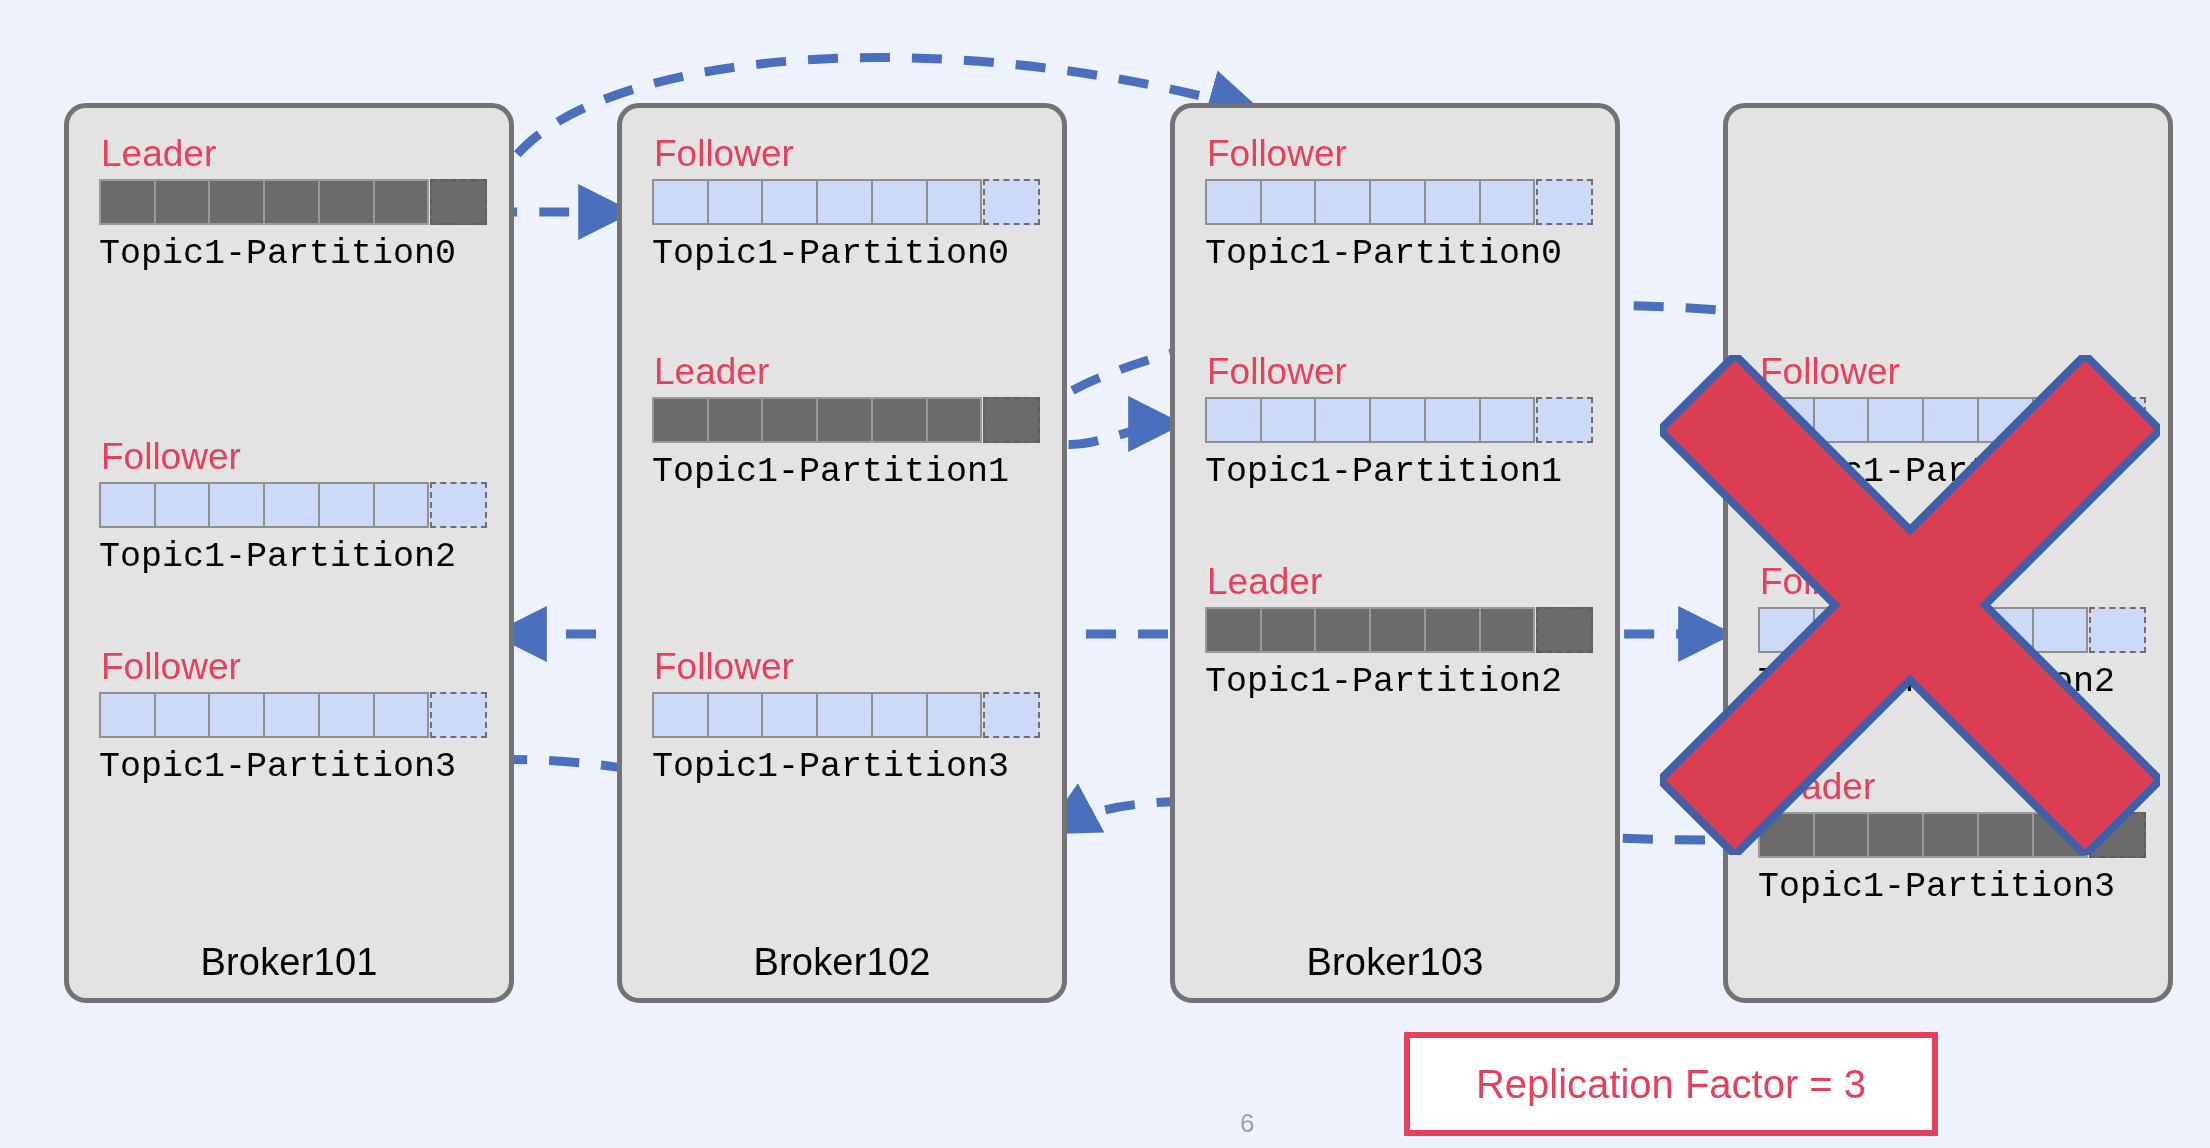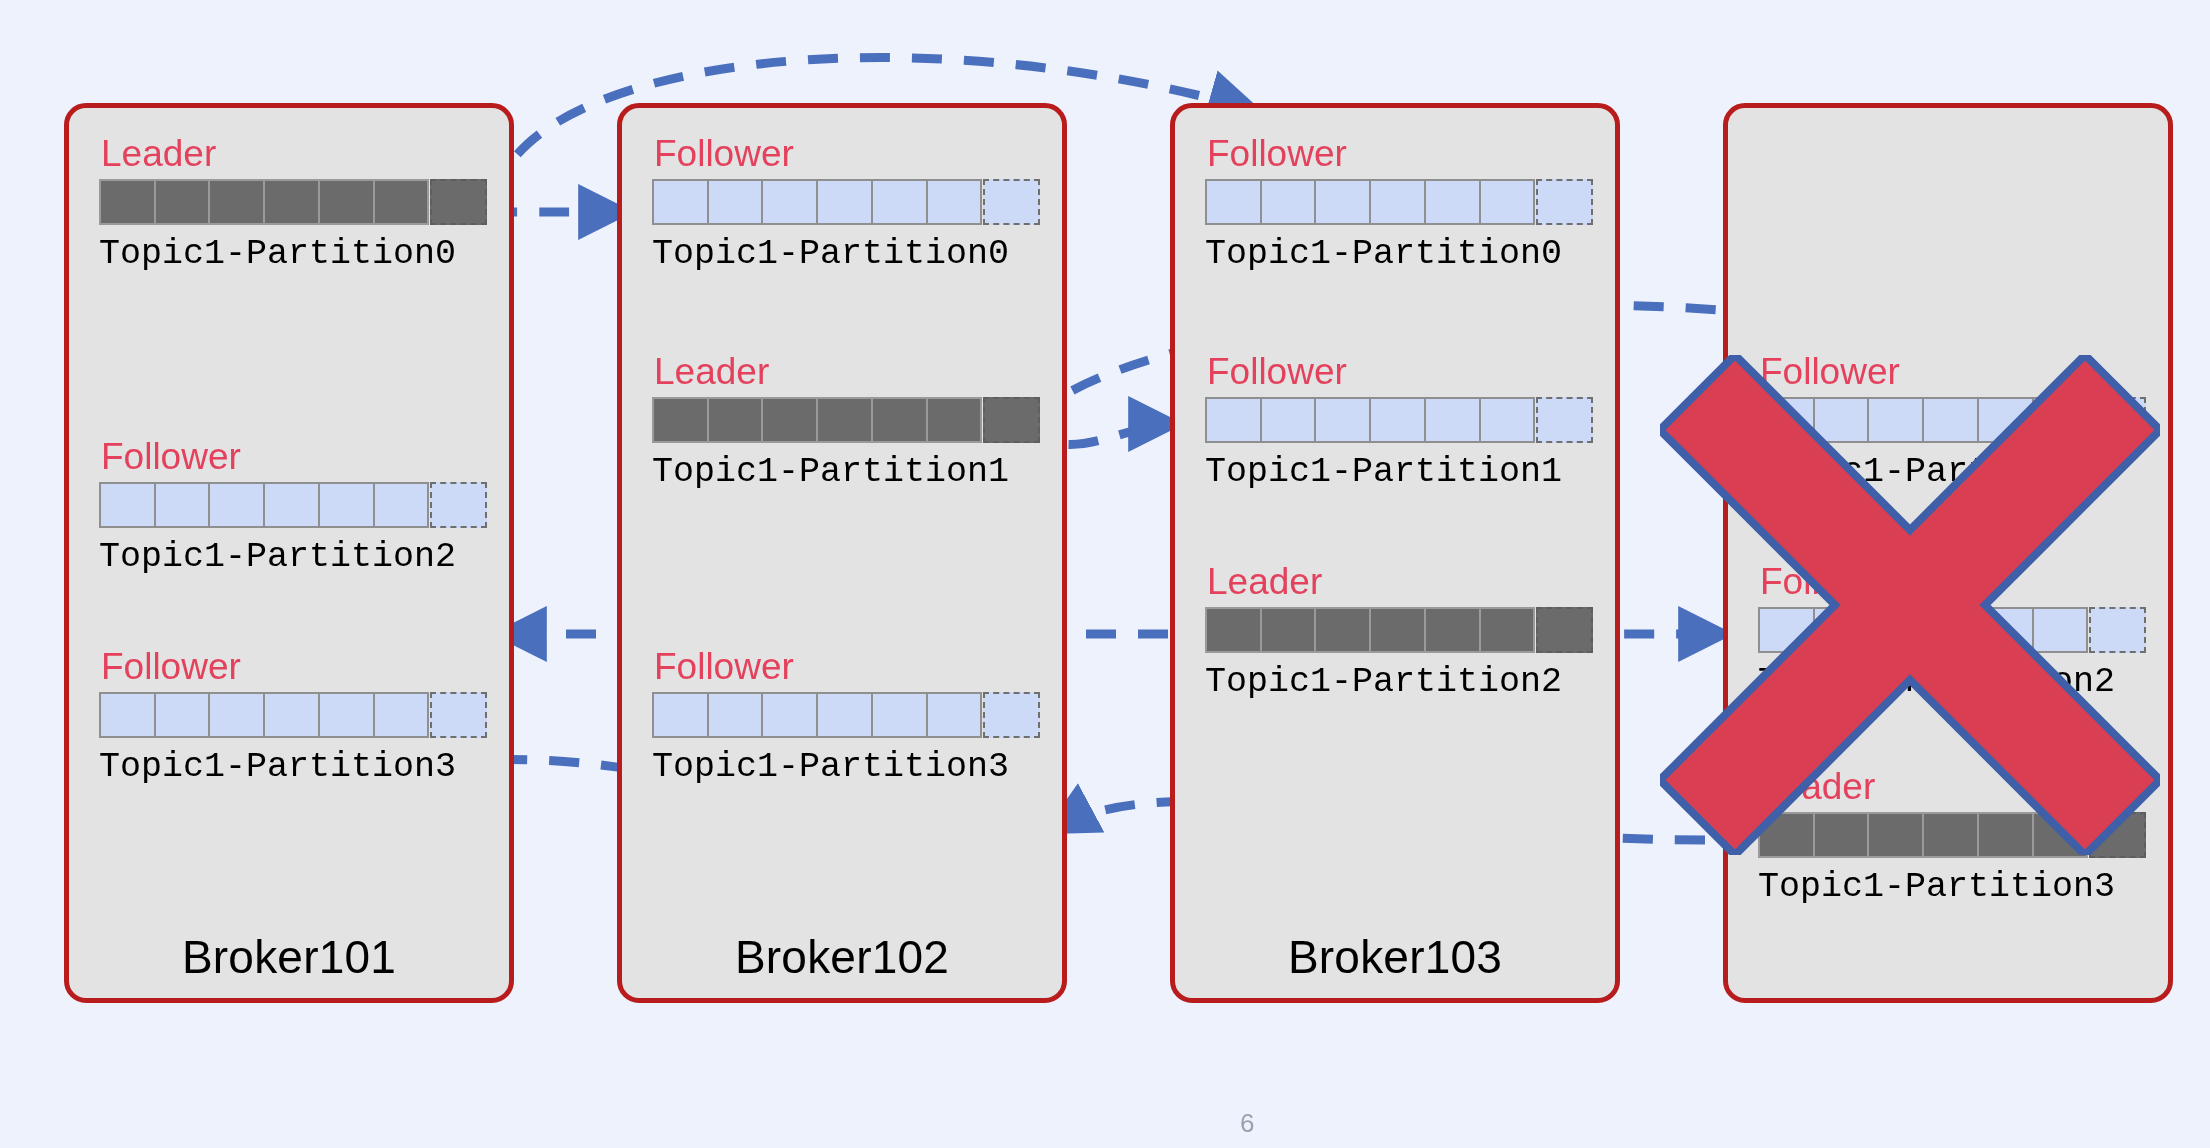--- a/index.html
+++ b/index.html
@@ -8,29 +8,29 @@
     background:#eef2fc;
     font-family:"Liberation Sans",sans-serif;
     position:relative;overflow:hidden;
   }
   #stage{position:absolute;left:0;top:0;width:2210px;height:1148px;}
 
   
   .broker{
     position:absolute;
     background:#e3e3e3;
-    border:5px solid #b91c1c;
+    border:5px solid #737373;
     border-radius:22px;
     box-sizing:border-box;
   }
   .broker-name{
     position:absolute;
     left:0;right:0;bottom:14px;
     text-align:center;
-    font-size:46px;
+    font-size:38px;
     color:#000000;
     letter-spacing:.2px;
   }
 
   
   .part{position:absolute;left:30px;}
   .role{
     font-size:37px;
     line-height:1;
     color:#e4415c;
@@ -283,16 +283,19 @@
         <div class="cell ghost"></div>
       </div>
       <div class="plabel">Topic1-Partition3</div>
     </div>
   </div>
 
   <svg id="xmark" viewBox="0 0 100 100" xmlns="http://www.w3.org/2000/svg">
     <polygon points="50,35 85,0 100,15 65,50 100,85 85,100 50,65 15,100 0,85 35,50 0,15 15,0" fill="#d93e52" stroke="#3f5fa8" stroke-width="1.6" stroke-linejoin="miter"></polygon>
   </svg>
 
+  <div id="legend">
+    <span>Replication Factor = 3</span>
+  </div>
 
   <div id="pagenum">6</div>
 
 </div>
 
 </body></html>

